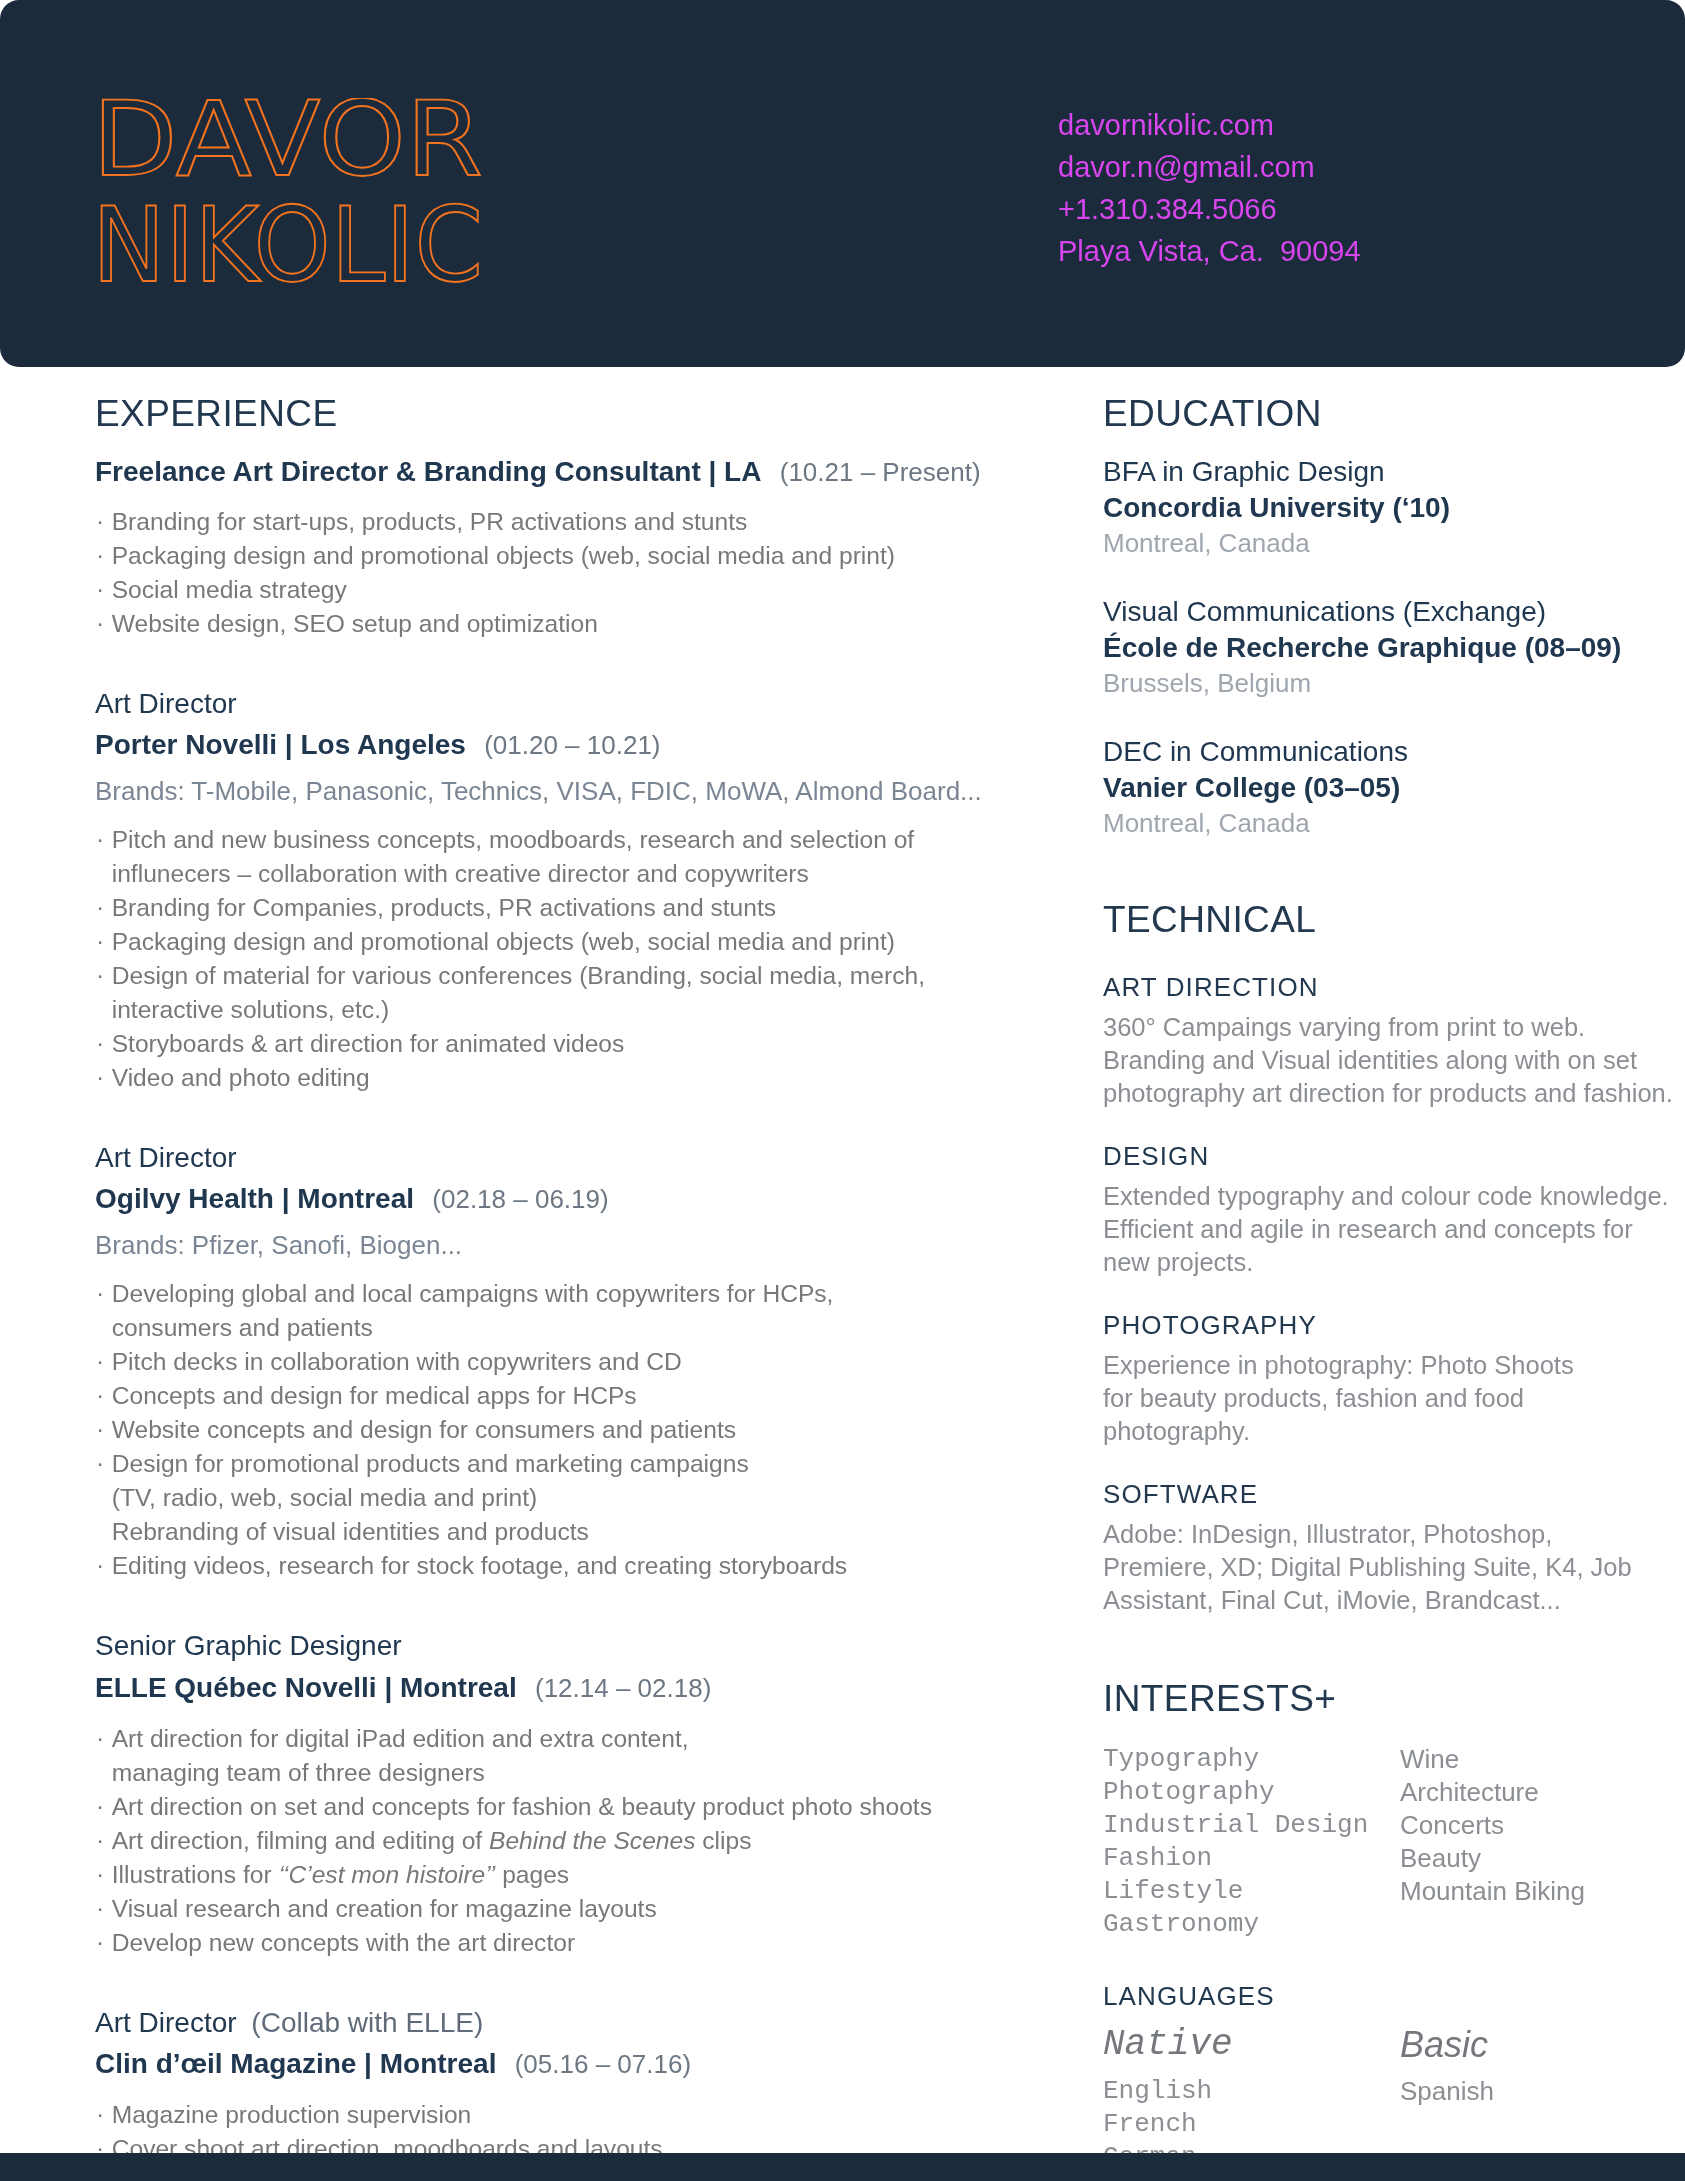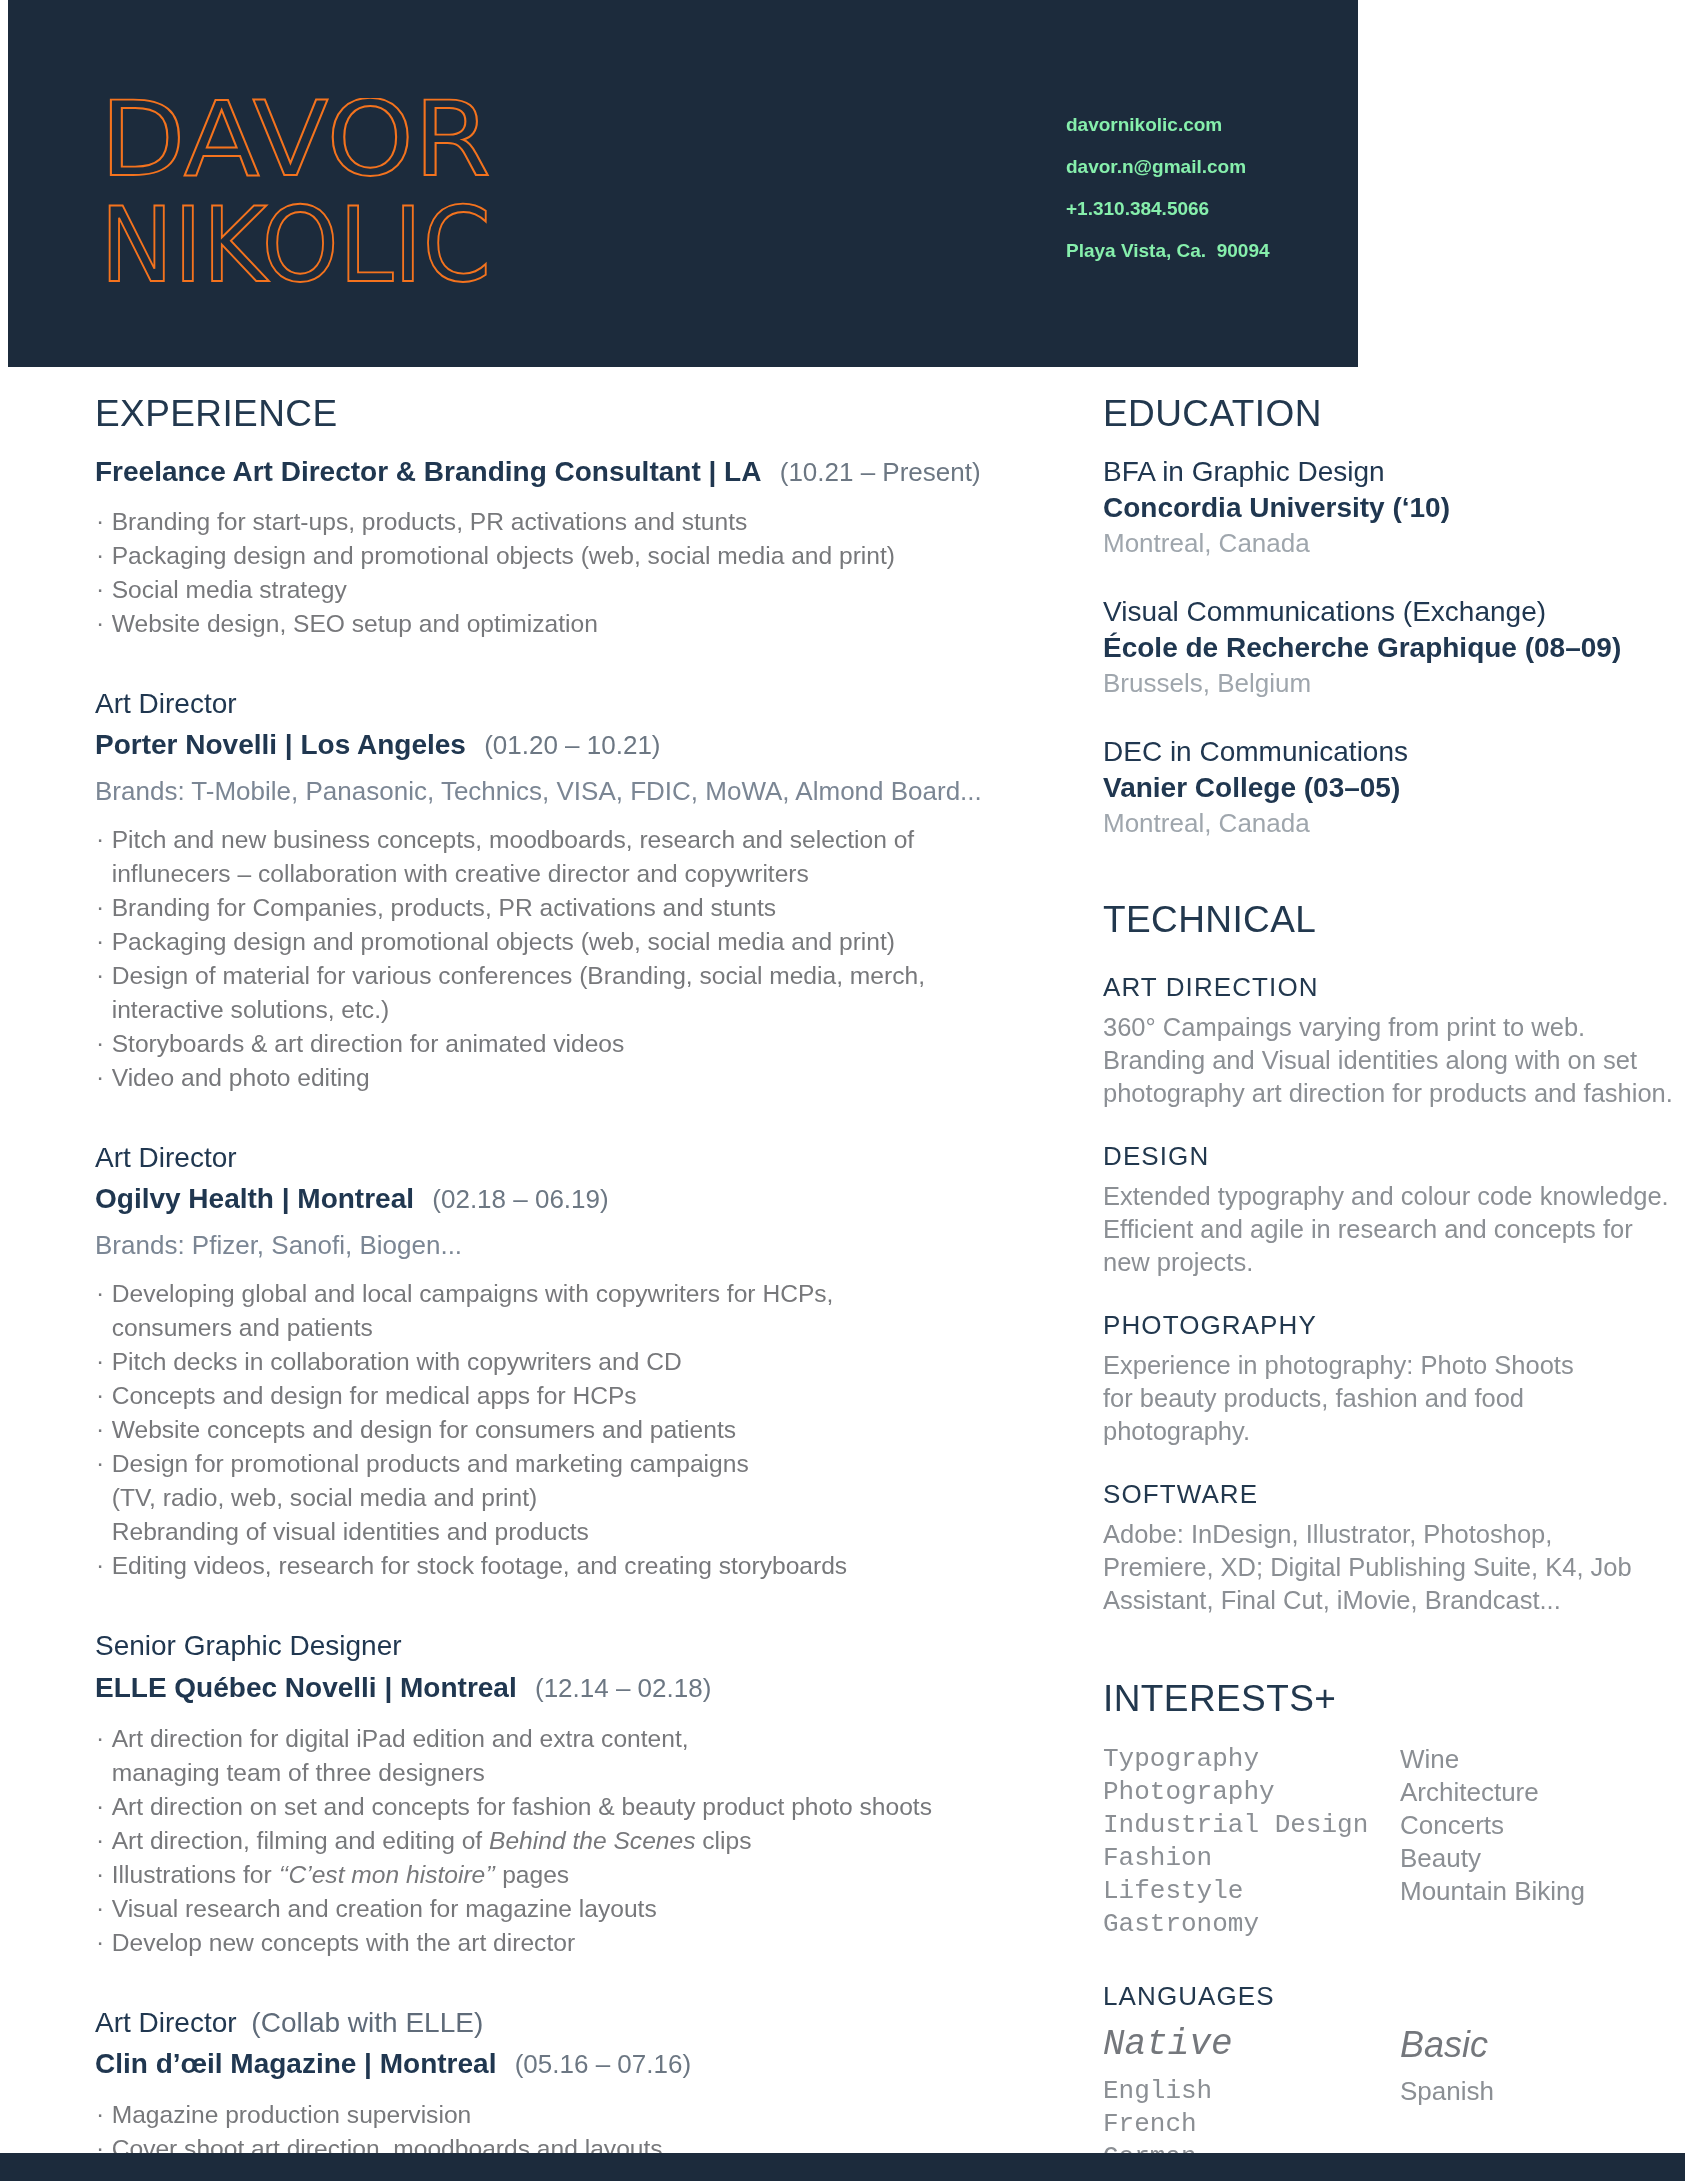--- a/index.html
+++ b/index.html
@@ -1,23 +1,23 @@
 <!DOCTYPE html>
 <html style="font-size:14px"><head>
 <meta charset="utf-8">
 <style>
   html,body{margin:0;padding:0;background:#ffffff;}
   .page{
     position:relative;width:1685px;height:2181px;background:#ffffff;
     font-family:"Liberation Sans",sans-serif;overflow:hidden;
   }
   
-  .hdr{position:absolute;left:8px;top:0;width:1350px;height:367px;background:#1C2B3C;}
+  .hdr{position:absolute;left:0;top:0;width:1685px;height:367px;background:#1C2B3C;border-radius:19px;}
   .logo{position:absolute;left:92px;top:98px;}
-  .contact{position:absolute;left:1058px;top:104px;color:#86efac;font-size:19px;line-height:42px;font-weight:700;}
+  .contact{position:absolute;left:1058px;top:104px;color:#d946ef;font-size:29px;line-height:42px;font-weight:400;}
   .contact div{white-space:pre;}
   
   .ftr{position:absolute;left:0;bottom:0;width:1685px;height:28px;background:#1C2B3C;}
   
   .col-left{position:absolute;left:95px;top:393px;width:913px;}
   .col-right{position:absolute;left:1103px;top:393px;width:571px;}
   .sec-title{font-size:37px;font-weight:400;color:#22384E;margin:0;letter-spacing:0.4px;}
   
   .job{margin-top:44px;}
   .job.first{margin-top:17.6px;}

